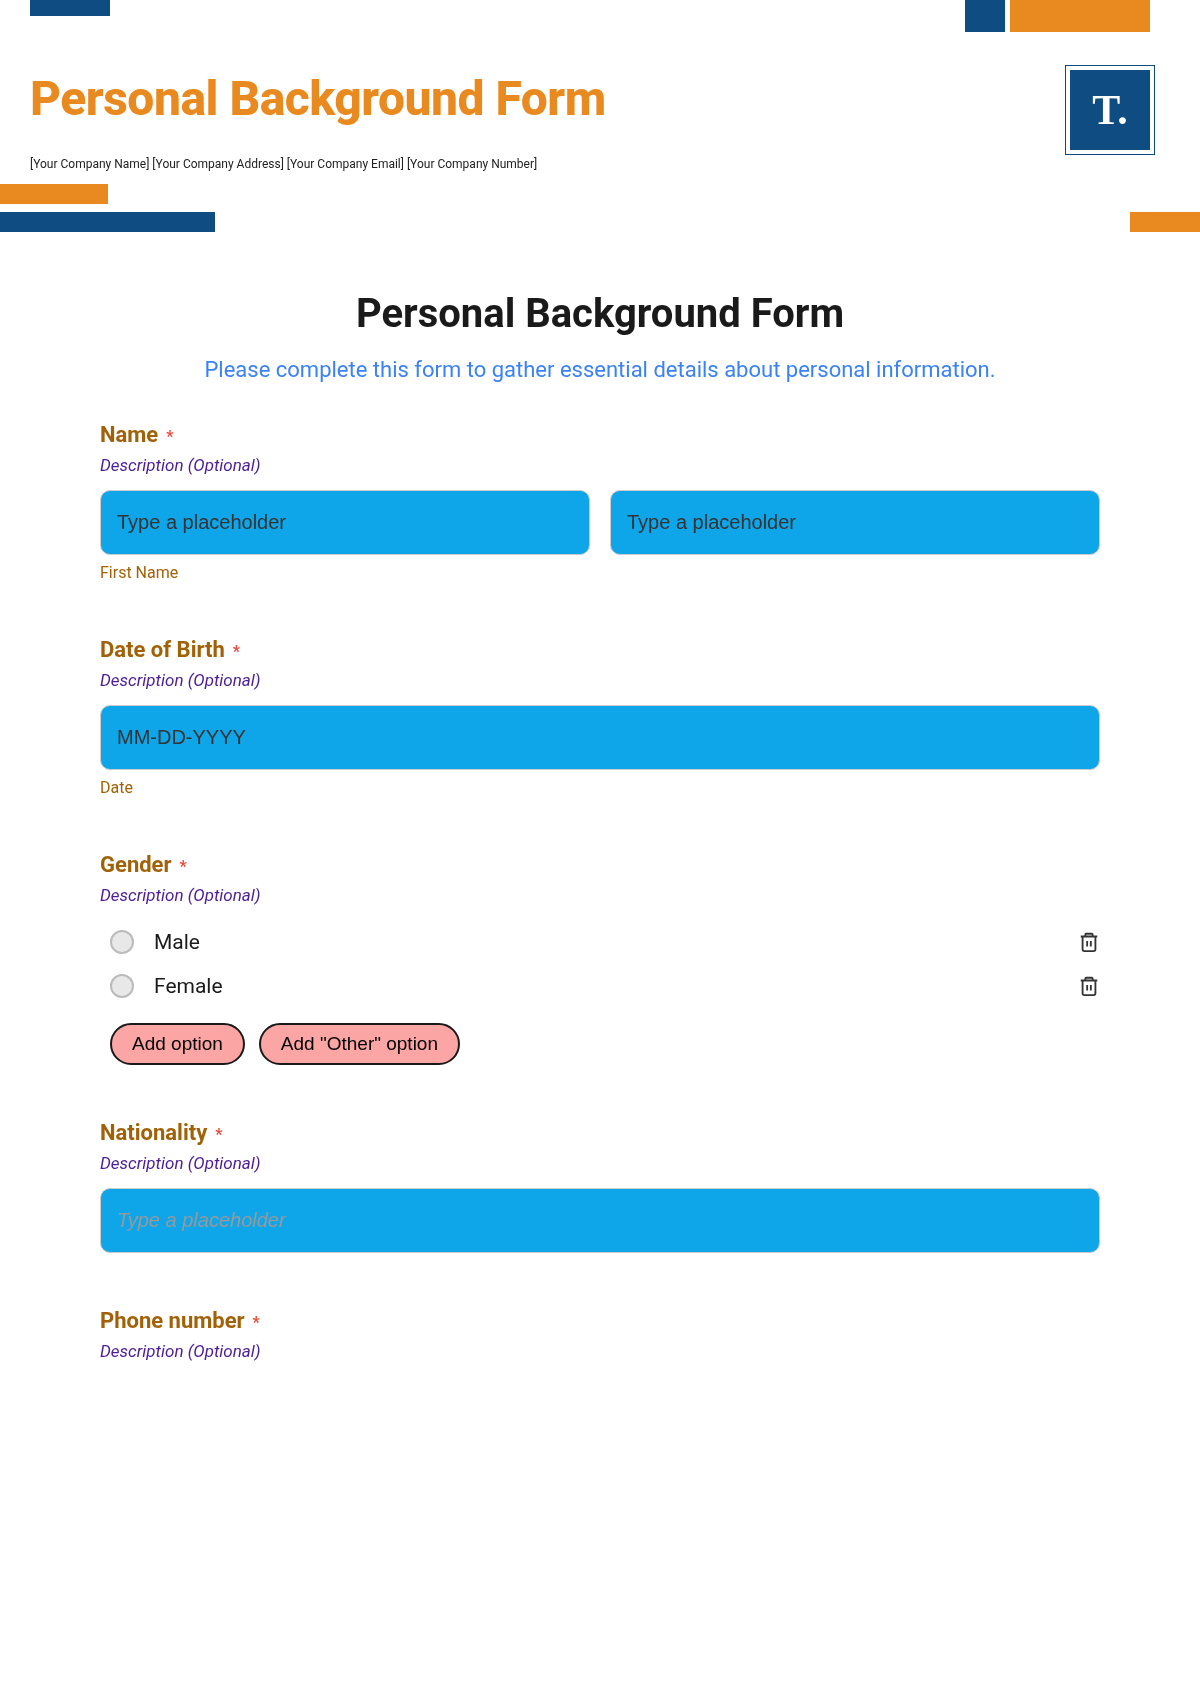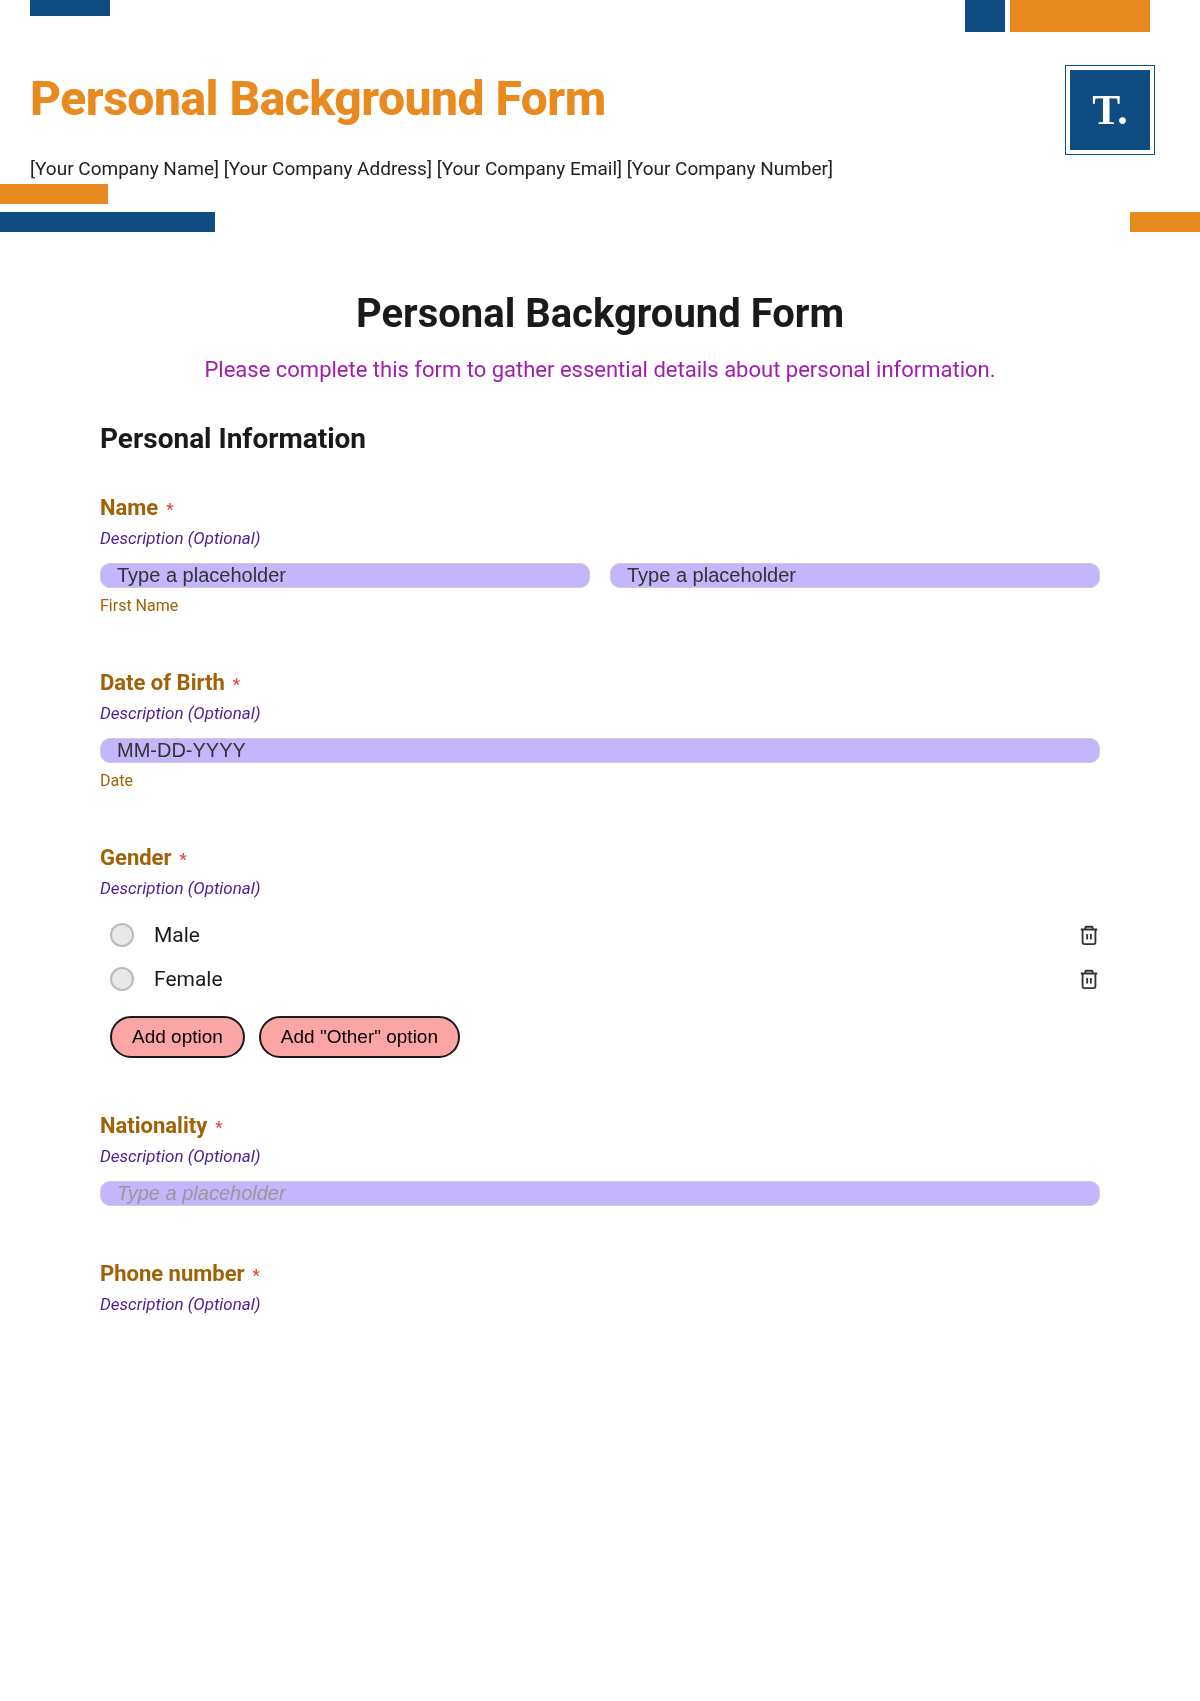--- a/index.html
+++ b/index.html
@@ -24,21 +24,21 @@
       right: 30px;
     }
     .header-title {
       font-size: 48px;
       font-weight: 800;
       color: #e88a1f;
       letter-spacing: -0.5px;
     }
     .header-meta {
       margin-top: 30px;
-      font-size: 19px;
+      font-size: 12px;
       color: #222;
     }
     .logo {
       position: absolute;
       top: 70px;
       right: 50px;
       width: 80px;
       height: 80px;
       background: #0f4c81;
       border: 3px solid #0f4c81;
@@ -61,21 +61,21 @@
     .form-title {
       text-align: center;
       font-size: 40px;
       font-weight: 700;
       color: #1a1a1a;
       margin-bottom: 20px;
     }
     .form-subtitle {
       text-align: center;
       font-size: 22px;
-      color: #a21caf;
+      color: #3b82f6;
       margin-bottom: 40px;
     }
     .section-title {
       font-size: 28px;
       font-weight: 700;
       color: #1a1a1a;
       margin-bottom: 40px;
     }
     .field-group { margin-bottom: 55px; }
     .field-label {
@@ -96,26 +96,26 @@
       margin-top: 8px;
       margin-bottom: 15px;
     }
     .input-row {
       display: flex;
       gap: 20px;
     }
     .input-col { flex: 1; }
     .text-input {
       width: 100%;
-      padding: 0 16px;
+      padding: 20px 16px;
       font-size: 20px;
       border: 1px solid #ccc;
       border-radius: 10px;
       color: #333;
-      background: #c4b5fd;
+      background: #0ea5e9;
     }
     .text-input::placeholder { color: #999; font-style: italic; }
     .input-value { color: #333; }
     .sublabel {
       font-size: 16px;
       color: #a16207;
       margin-top: 8px;
     }
     .radio-row {
       display: flex;
@@ -172,21 +172,20 @@
   <div class="header-meta">[Your Company Name] [Your Company Address] [Your Company Email] [Your Company Number]</div>
 </div>
 
 <div class="logo">
   <span>T.</span>
 </div>
 
 <div class="form-container">
   <div class="form-title">Personal Background Form</div>
   <div class="form-subtitle">Please complete this form to gather essential details about personal information.</div>
-  <div class="section-title">Personal Information</div>
 
   <div class="field-group">
     <span class="field-label">Name</span>
     <span class="required">*</span>
     <div class="field-desc">Description (Optional)</div>
     <div class="input-row">
       <div class="input-col">
         <input class="text-input input-value" type="text" value="Type a placeholder" style="">
         <div class="sublabel">First Name</div>
       </div>

